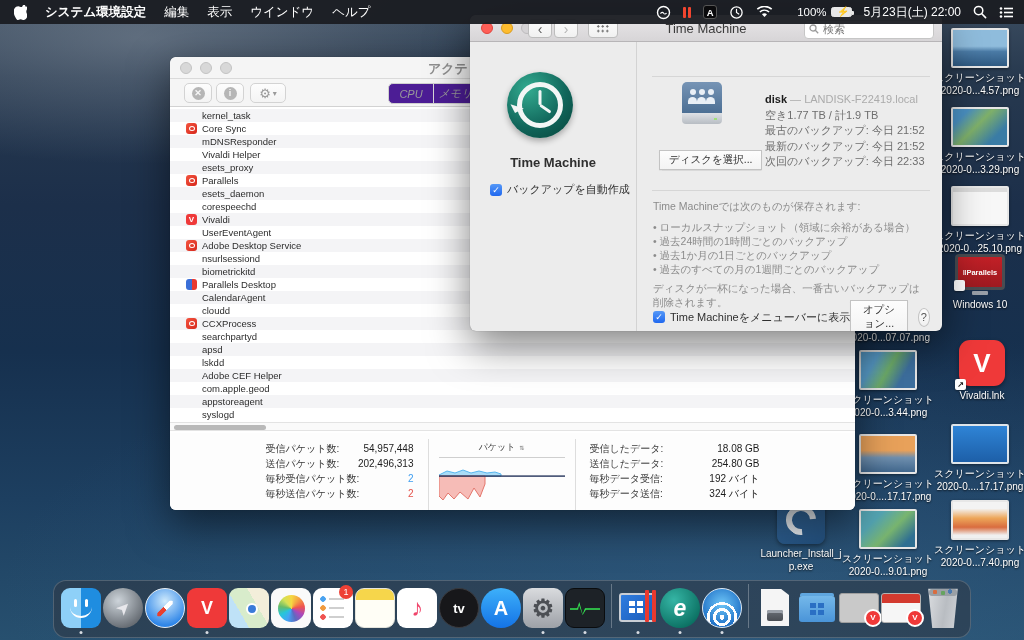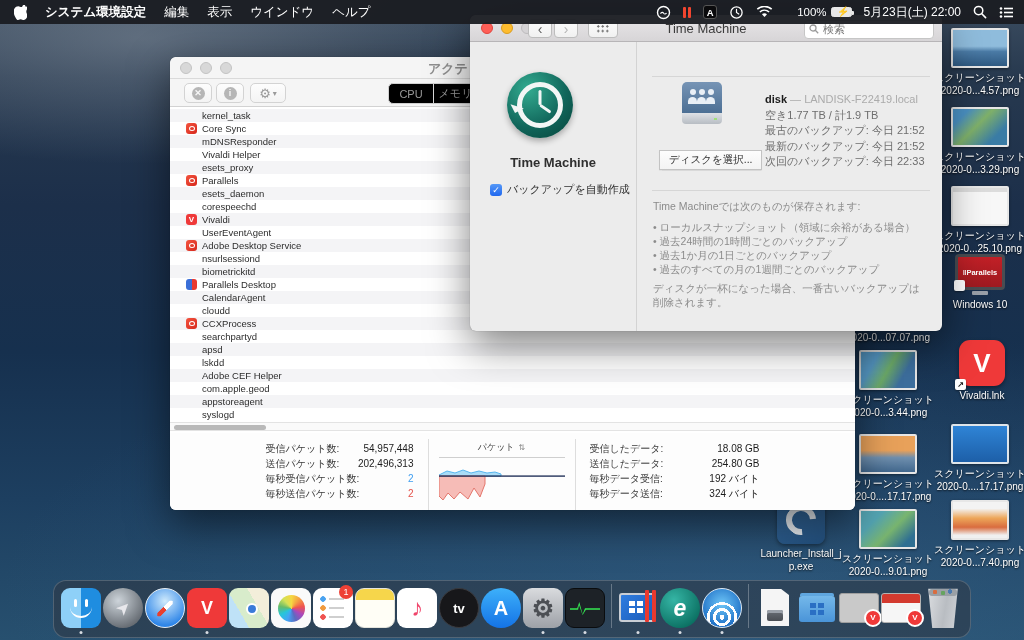--- a/index.html
+++ b/index.html
@@ -35,21 +35,21 @@
   .am-titlebar .lights { display:flex; gap:8px; padding-left:10px; }
   .am-titlebar .tl { background:#d8d8d8; border:1px solid #c3c3c3; }
   .am-title { position:absolute; left:258px; top:3px; color:#8f8f8f; font-size:13px; font-weight:bold; white-space:nowrap; }
   .am-toolbar { height:28px; background:#f5f5f5; border-bottom:1px solid #d2d2d2; position:relative; }
   .tb-btn { position:absolute; top:4px; height:20px; background:linear-gradient(#fdfdfd,#f4f4f4);
     border:1px solid #d3d3d3; border-radius:5px; display:flex; align-items:center; justify-content:center; gap:2px; }
   .circ { width:13px; height:13px; border-radius:50%; background:#b6b6b6; color:#f6f6f6; font-size:9px; font-weight:bold;
     display:flex; align-items:center; justify-content:center; }
   .gear-glyph { color:#9a9a9a; font-size:13px; }
   .caret { color:#9a9a9a; font-size:8px; }
-  .segs { position:absolute; left:218px; top:4px; display:flex; border:1px solid #d0d0d0; border-radius:5px; overflow:hidden; background:#000000; }
+  .segs { position:absolute; left:218px; top:4px; display:flex; border:1px solid #d0d0d0; border-radius:5px; overflow:hidden; background:#4c1d95;font-style:italic; }
   .seg { width:44px; height:19px; color:#9a9a9a; font-size:11px; display:flex; align-items:center; justify-content:center; }
   .seg + .seg { border-left:1px solid #d8d8d8; }
   .plist { position:absolute; top:52px; left:0; right:0; }
   .prow { height:13px; line-height:13px; font-size:9.5px; color:#2c2c2c; padding-left:16px; display:flex; align-items:center; }
   .prow:nth-child(odd) { background:#f4f4f6; }
   .picon { width:11px; height:11px; margin-right:5px; border-radius:3px; flex:0 0 11px; position:relative; }
   .picon.adobe { background:linear-gradient(135deg,#f4543f,#d6281c); }
   .picon.adobe::after { content:""; position:absolute; left:2.5px; top:3px; width:4px; height:3px; border:1.4px solid #fff; border-radius:50%; }
   .picon.vivaldi { background:#ef3939; color:#fff; font-size:8px; font-weight:bold; text-align:center; line-height:11px; }
   .picon.vivaldi::after { content:"V"; }
@@ -61,21 +61,21 @@
   .stat-col.left { width:168px; }
   .stat-col.right { width:190px; }
   .stat-row { display:flex; justify-content:space-between; height:15px; align-items:center; }
   .stat-label { font-size:10px; color:#3b3b3b; }
   .stat-value { font-size:10px; color:#1c1c1c; }
   .stat-value.blue { color:#3f9ef0; }
   .stat-value.red  { color:#e4514a; }
   .stat-div { width:1px; background:#ddd; margin:0 4px; }
   .graph { width:138px; padding-top:0; }
   .graph-head { display:flex; align-items:center; justify-content:center; gap:4px; font-size:9px; color:#444;
-    border-bottom:1px solid #cfcfcf; padding:2px 0 3px; margin:0 6px; }
+    border-bottom:1px solid #cfcfcf; padding:2px 0 3px; margin:0 6px;font-family:Liberation Mono, monospace; }
   .updown { font-size:8px; color:#888; }
   
   .tm { left:470px; top:15px; width:472px; height:316px; z-index:3; background:#ececec; overflow:hidden; }
   .tm-titlebar { height:27px; background:linear-gradient(#e9e7e9,#d7d5d7); border-bottom:1px solid #b7b5b7;
     border-radius:6px 6px 0 0; position:relative; display:flex; align-items:center; }
   .tm-titlebar .lights { display:flex; gap:8px; padding-left:11px; }
   .tl.red { background:#ff5f57; border:1px solid #e0443e; }
   .tl.yellow { background:#febc2e; border:1px solid #d89c22; }
   .tl.gray { background:#d5d3d5; border:1px solid #bdbbbd; }
   .nav-btn { position:absolute; top:4px; width:24px; height:19px; background:linear-gradient(#fdfdfd,#f1f1f1);
@@ -684,20 +684,26 @@
           <div class="tm-info-title">Time Machineでは次のものが保存されます:</div>
           <ul>
 
           <li>ローカルスナップショット（領域に余裕がある場合）</li>
               <li>過去24時間の1時間ごとのバックアップ</li>
               <li>過去1か月の1日ごとのバックアップ</li>
               <li>過去のすべての月の1週間ごとのバックアップ</li>
             </ul>
           <div class="tm-note">ディスクが一杯になった場合、一番古いバックアップは削除されます。</div>
         </div>
+        <div class="tm-bottomrow">
+          <span class="cbx"></span>
+          <span class="cbx-label" style="margin-left:5px">Time Machineをメニューバーに表示</span>
+          <button class="pushbtn tm-options">オプション...</button>
+          <button class="helpbtn">?</button>
+        </div>
       </div>
     </div>
   </div>
 
   <div class="dock">
 
       <div class="di finder">
         <div class="dk">
           <span class="glyph"></span>
         </div>

